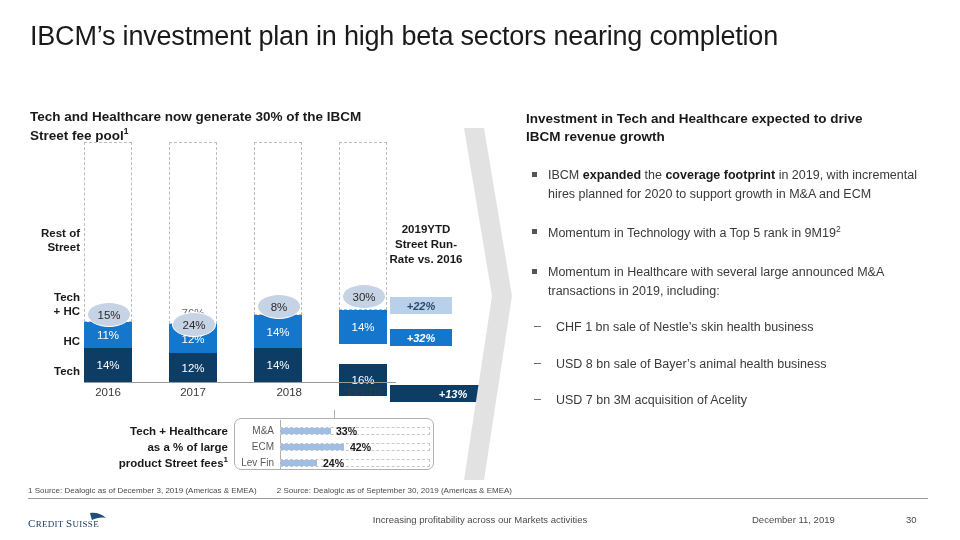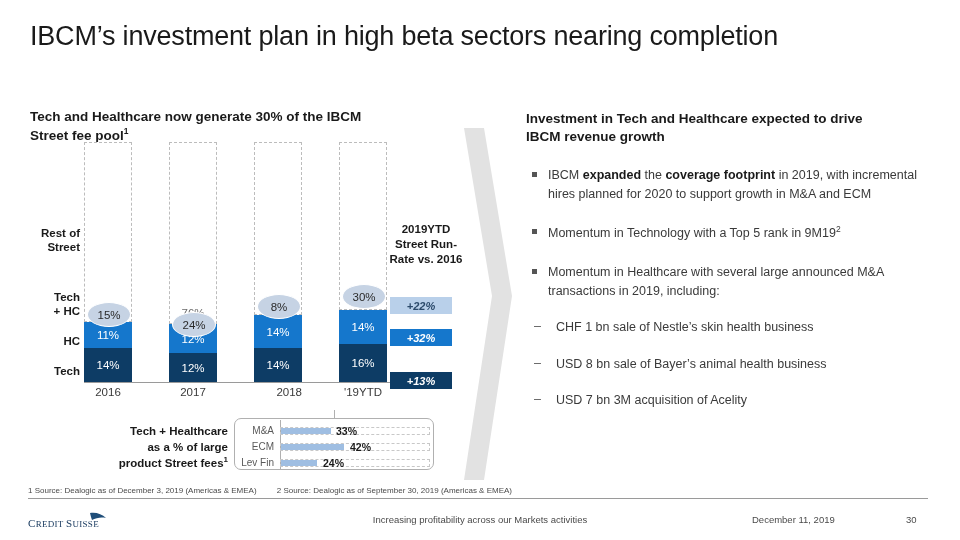--- a/index.html
+++ b/index.html
@@ -216,21 +216,21 @@
         </div>
       </div>
 
       <div class="barcol" style="left:255px;height:240px;">
         <div class="seg-rest" style="height:168px;">
           <span>70%</span>
         </div>
         <div class="seg seg-hc" style="height:33.6px;">
           <span>14%</span>
         </div>
-        <div class="seg seg-tech" style="height:39px;">
+        <div class="seg seg-tech" style="height:32px;margin-top:20px;">
           <span>16%</span>
         </div>
         <div class="bubble" style="top:142px;">
           <span>30%</span>
         </div>
       </div>
 
     </div>
 
     <div class="baseline"></div>
@@ -243,21 +243,21 @@
 
   <div class="runrate-head">
     2019YTD<br>Street Run-<br>Rate vs. 2016
   </div>
   <div class="rr-box rr-1" style="top:297px;">
     <span>+22%</span>
   </div>
   <div class="rr-box rr-2" style="top:329px;">
     <span>+32%</span>
   </div>
-  <div class="rr-box rr-3" style="top:372px;">
+  <div class="rr-box rr-3" style="top:385px;padding-left:32px;">
     <span>+13%</span>
   </div>
 
   <div class="subwrap">
     <div class="sub-label">
       <span>Tech + Healthcare</span><br>
       <span>as a % of large</span><br>
       <span>product Street fees</span><sup>1</sup>
     </div>
     <div class="sub-stem"></div>

